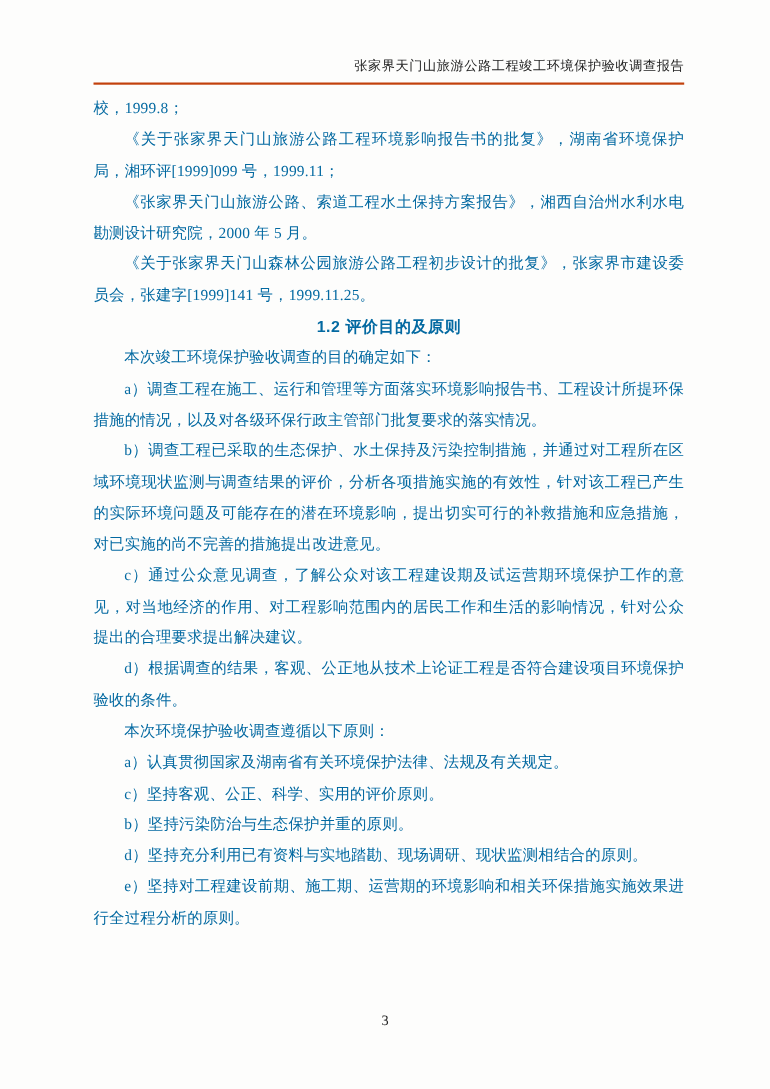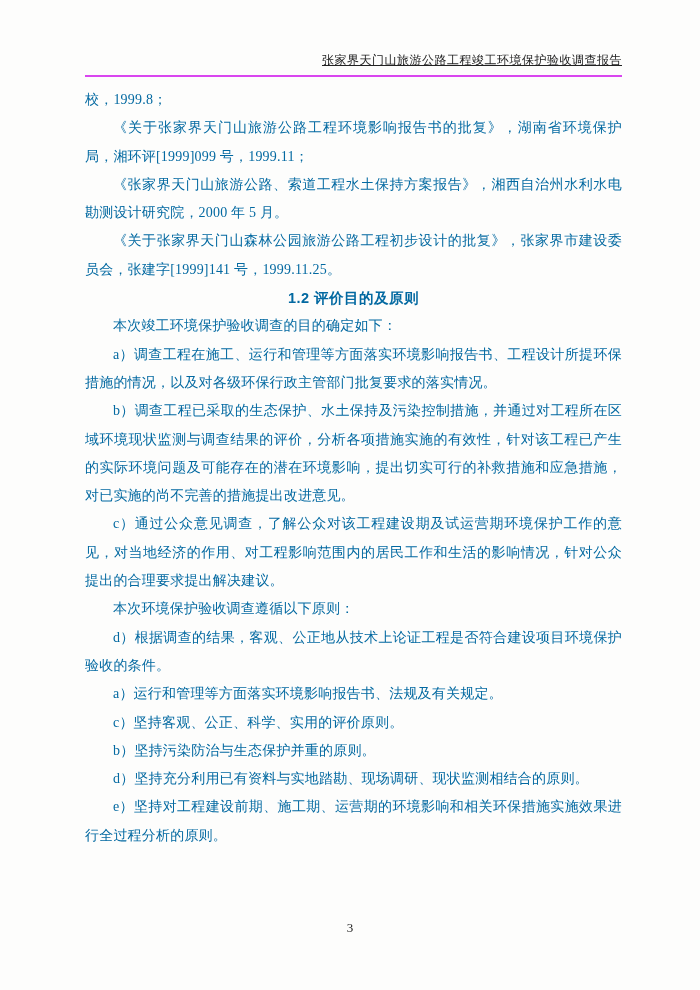--- a/index.html
+++ b/index.html
@@ -19,22 +19,21 @@
   .header {
     position: absolute;
     left: 85px;
     top: 52px;
     width: 537px;
     text-align: right;
     font-size: 12px;
     letter-spacing: 0.5px;
     color: #222;
     padding-bottom: 6px;
-    border-bottom: 2px solid #d946ef;
-    text-decoration: underline;
+    border-bottom: 2px solid #c2410c;
   }
   .content {
     position: absolute;
     left: 85px;
     top: 86px;
     width: 537px;
   }
   .para {
     margin: 0;
     font-size: 14px;
@@ -75,23 +74,23 @@
   <div class="content">
       <p class="para body">校，1999.8；</p>
       <p class="para body indent">《关于张家界天门山旅游公路工程环境影响报告书的批复》，湖南省环境保护局，湘环评[1999]099 号，1999.11；</p>
       <p class="para body indent">《张家界天门山旅游公路、索道工程水土保持方案报告》，湘西自治州水利水电勘测设计研究院，2000 年 5 月。</p>
       <p class="para body indent">《关于张家界天门山森林公园旅游公路工程初步设计的批复》，张家界市建设委员会，张建字[1999]141 号，1999.11.25。</p>
       <p class="para heading">1.2 评价目的及原则</p>
       <p class="para body indent">本次竣工环境保护验收调查的目的确定如下：</p>
       <p class="para body indent">a）调查工程在施工、运行和管理等方面落实环境影响报告书、工程设计所提环保措施的情况，以及对各级环保行政主管部门批复要求的落实情况。</p>
       <p class="para body indent">b）调查工程已采取的生态保护、水土保持及污染控制措施，并通过对工程所在区域环境现状监测与调查结果的评价，分析各项措施实施的有效性，针对该工程已产生的实际环境问题及可能存在的潜在环境影响，提出切实可行的补救措施和应急措施，对已实施的尚不完善的措施提出改进意见。</p>
       <p class="para body indent">c）通过公众意见调查，了解公众对该工程建设期及试运营期环境保护工作的意见，对当地经济的作用、对工程影响范围内的居民工作和生活的影响情况，针对公众提出的合理要求提出解决建议。</p>
+      <p class="para body indent">d）根据调查的结果，客观、公正地从技术上论证工程是否符合建设项目环境保护验收的条件。</p>
       <p class="para body indent">本次环境保护验收调查遵循以下原则：</p>
-      <p class="para body indent">d）根据调查的结果，客观、公正地从技术上论证工程是否符合建设项目环境保护验收的条件。</p>
-      <p class="para body indent">a）运行和管理等方面落实环境影响报告书、法规及有关规定。</p>
+      <p class="para body indent">a）认真贯彻国家及湖南省有关环境保护法律、法规及有关规定。</p>
       <p class="para body indent">c）坚持客观、公正、科学、实用的评价原则。</p>
       <p class="para body indent">b）坚持污染防治与生态保护并重的原则。</p>
       <p class="para body indent">d）坚持充分利用已有资料与实地踏勘、现场调研、现状监测相结合的原则。</p>
       <p class="para body indent">e）坚持对工程建设前期、施工期、运营期的环境影响和相关环保措施实施效果进行全过程分析的原则。</p>
     </div>
 
   <div class="footer">
     <span>3</span>
   </div>
 

